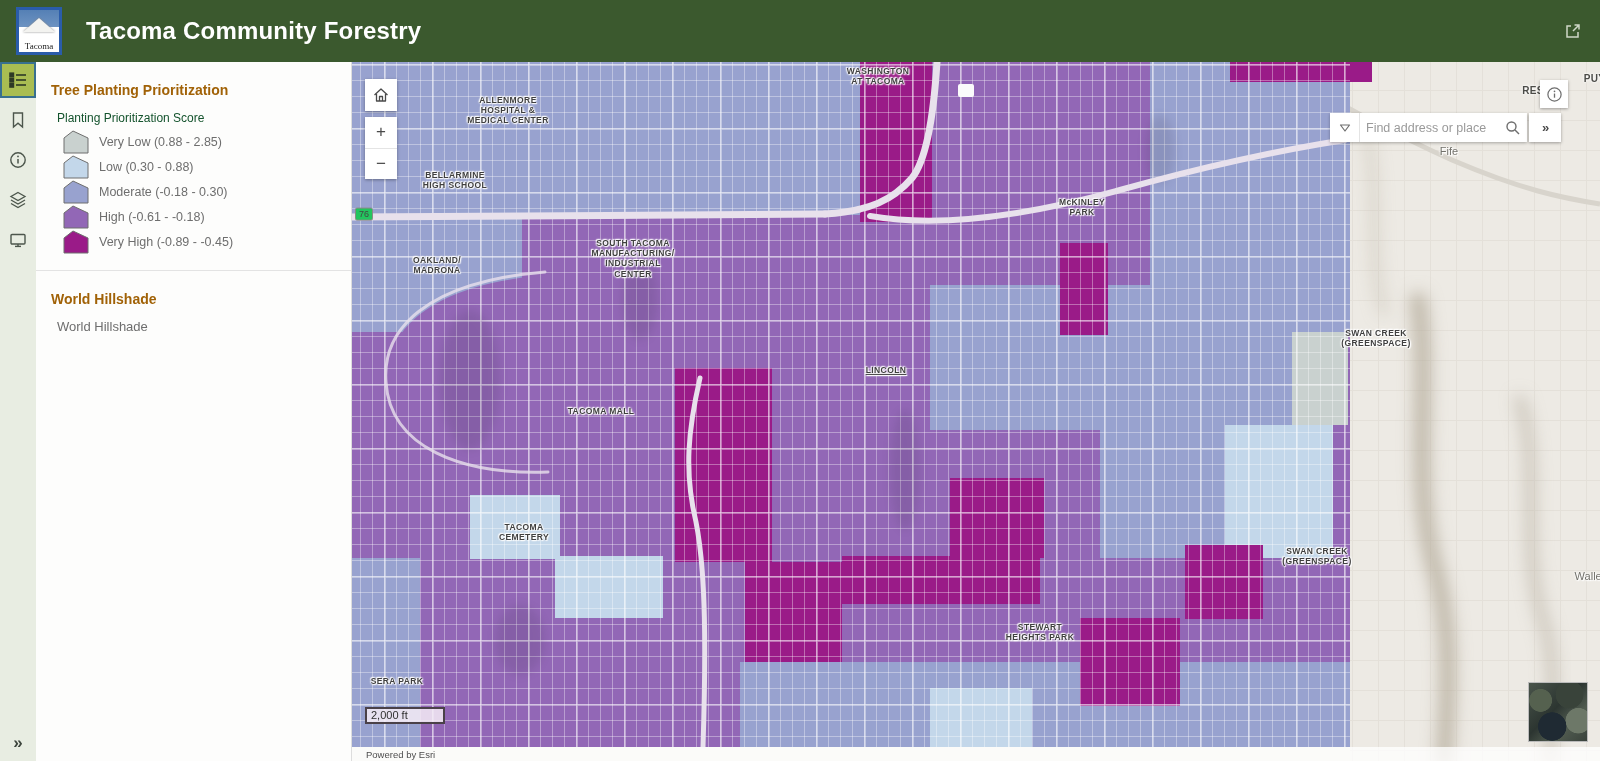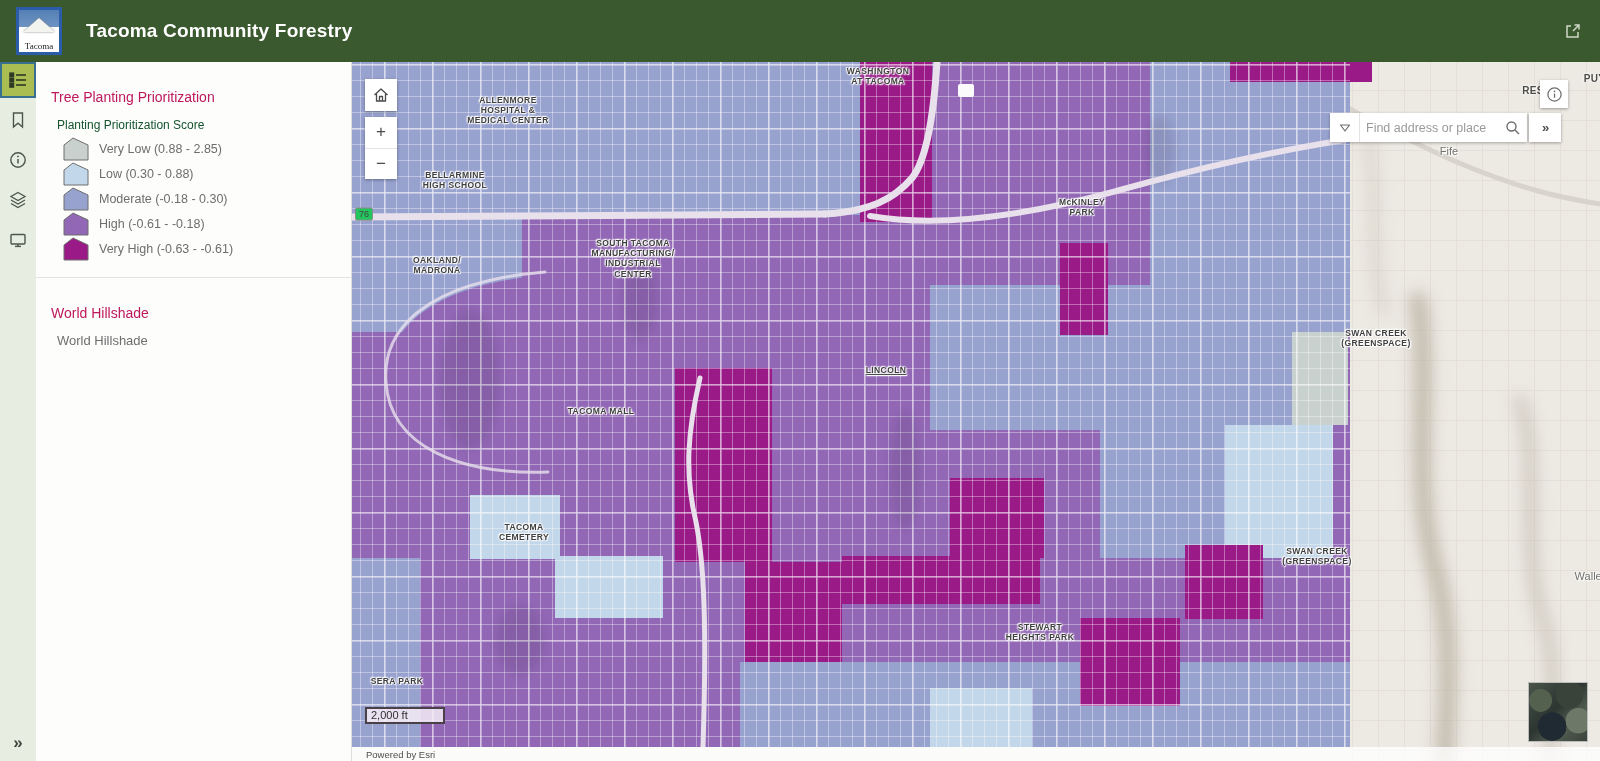--- a/index.html
+++ b/index.html
@@ -10,36 +10,36 @@
   .header { position:absolute; left:0; top:0; width:1600px; height:62px;
     background:#3b592e; display:flex; align-items:center; }
   .logo { width:46px; height:48px; margin-left:16px; background:#fff;
     border:3px solid #2a5caa; display:flex; flex-direction:column; overflow:hidden; }
   .logo-art { flex:1; position:relative; background:linear-gradient(#5580b5 0%, #6d93c2 55%, #ffffff 55%); }
   .logo-art:before { content:""; position:absolute; left:4px; top:8px; width:0; height:0;
     border-left:16px solid transparent; border-right:16px solid transparent;
     border-bottom:14px solid #f3f3f0; filter:drop-shadow(0 0 1px #888); }
   .logo-text { font-family:"Liberation Serif", serif; font-size:9px; color:#1a1a1a;
     text-align:center; line-height:11px; background:#fff; }
-  .app-title { color:#ffffff; font-size:19px; font-weight:600; margin-left:24px; letter-spacing:.2px; }
+  .app-title { color:#ffffff; font-size:24px; font-weight:600; margin-left:24px; letter-spacing:.2px; }
   .header-share { position:absolute; right:16px; top:20px; width:22px; height:22px;
     display:flex; align-items:center; justify-content:center; cursor:pointer; }
 
   
   .iconstrip { position:absolute; left:0; top:62px; width:36px; height:699px; background:#e8ede2; }
   .strip-item { width:36px; height:36px; display:flex; align-items:center; justify-content:center; cursor:pointer; }
   .strip-item.active { background:#a9bd52; border:2px solid #38708f; }
   .strip-item + .strip-item { margin-top:4px; }
   .strip-collapse { position:absolute; left:0; bottom:8px; width:36px; text-align:center;
     font-size:17px; font-weight:bold; color:#3e463e; cursor:pointer; }
 
   
   .panel { position:absolute; left:36px; top:62px; width:316px; height:699px;
     background:#fdfdfc; border-right:1px solid #ddd; }
-  .panel h2 { font-size:14px; font-weight:400; color:#be185d; padding:27px 0 0 15px; }
+  .panel h2 { font-size:14px; font-weight:700; color:#a16207; padding:20px 0 0 15px; }
   .panel .sub { font-size:12px; color:#14532d; padding:13px 0 4px 21px; }
   .legend-rows { padding-left:27px; }
   .legend-row { display:flex; align-items:center; height:25px; }
   .legend-row .legend-label { font-size:12.5px; color:#6e6e6e; margin-left:10px; }
   .panel .divider { border-top:1px solid #e3e3e3; margin-top:16px; }
   .panel .hs-item { font-size:13px; color:#6e6e6e; padding:12px 0 0 21px; }
 
   
   .map { position:absolute; left:352px; top:62px; width:1344px; height:699px;
     overflow:hidden; background:#edeae4; }
@@ -181,21 +181,21 @@
       <div class="legend-row">
         <svg class="swatch" width="26" height="24" viewBox="0 0 26 24">
           <path d="M1 8 L10 1 L25 8 L25 23 L1 23 Z" fill="#9267b6" stroke="#6e6e6e" stroke-width="1"></path>
         </svg>
         <span class="legend-label">High (-0.61 - -0.18)</span>
       </div>
       <div class="legend-row">
         <svg class="swatch" width="26" height="24" viewBox="0 0 26 24">
           <path d="M1 8 L10 1 L25 8 L25 23 L1 23 Z" fill="#9a1b88" stroke="#6e6e6e" stroke-width="1"></path>
         </svg>
-        <span class="legend-label">Very High (-0.63 - -0.61)</span>
+        <span class="legend-label">Very High (-0.89 - -0.45)</span>
       </div>
     </div>
   <div class="divider"></div>
   <h2>World Hillshade</h2>
   <div class="hs-item">World Hillshade</div>
 </div>
 
 <div class="map">
   <svg class="base" width="1248" height="699" viewBox="352 62 1248 699">
     <defs>

